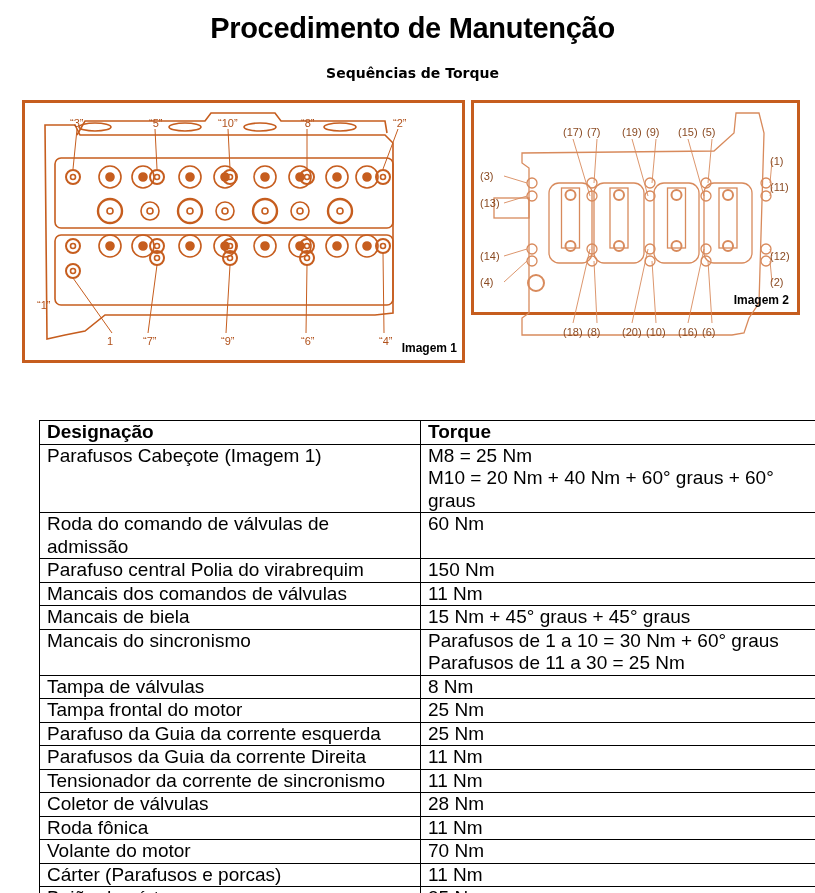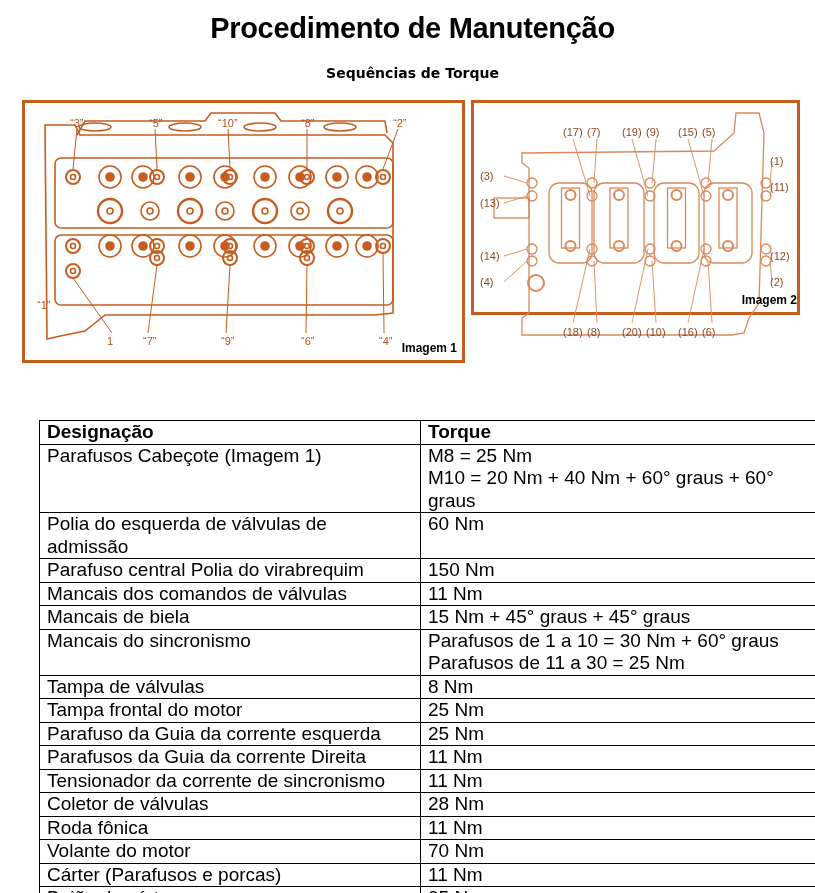--- a/index.html
+++ b/index.html
@@ -5,21 +5,21 @@
   html, body { margin: 0; padding: 0; background: #ffffff; }
   body { width: 815px; height: 893px; position: relative; overflow: hidden; font-family: "Liberation Sans", sans-serif; color: #000; }
   .title { position: absolute; left: 0; top: 12px; width: 825px; text-align: center; font-family: "Liberation Sans", sans-serif; font-weight: bold; font-size: 29px; letter-spacing: -0.3px; }
   .subtitle { position: absolute; left: 0; top: 65px; width: 825px; text-align: center; font-family: "DejaVu Sans", sans-serif; font-weight: bold; font-size: 14px; }
   .figure { position: absolute; border: 3px solid #c65d1e; background: #fff; box-sizing: border-box; }
   .fig1 { left: 22px; top: 100px; width: 443px; height: 263px; }
   .fig2 { left: 471px; top: 100px; width: 329px; height: 215px; }
   .figure svg { position: absolute; left: 0; top: 0; }
   .fig-caption { position: absolute; font-family: "Liberation Sans", sans-serif; font-weight: bold; font-size: 12px; color: #000; }
   .fig1 .fig-caption { right: 5px; bottom: 5px; }
-  .fig2 .fig-caption { right: 0; bottom: 5px; }
+  .fig2 .fig-caption { right: 8px; bottom: 5px; }
   .callout { font-family: "Liberation Sans", sans-serif; font-size: 11px; fill: #b0501a; }
   .callout2 { font-family: "Liberation Sans", sans-serif; font-size: 11px; fill: #8a4a22; }
   table.torque { position: absolute; left: 39px; top: 420px; width: 790px; border-collapse: collapse; font-family: Liberation Sans, sans-serif; font-size: 19px; }
   table.torque td, table.torque th { border: 1.5px solid #000; padding: 0 7px; text-align: left; vertical-align: top; line-height: 22.5px; font-weight: normal; }
   table.torque th { font-weight: bold; }
   table.torque td.c1, table.torque th.c1 { width: 366px; }
   .line { display: block; }
 </style>
 </head>
 <body>
@@ -238,21 +238,21 @@
   </thead>
   <tbody id="tbody">
       <tr>
         <td class="c1">Parafusos Cabeçote (Imagem 1)</td>
         <td>
           <span class="line">M8 = 25 Nm</span>
           <span class="line">M10 = 20 Nm + 40 Nm + 60° graus + 60° graus</span>
         </td>
       </tr>
       <tr>
-        <td class="c1">Polia do esquerda de válvulas de admissão</td>
+        <td class="c1">Roda do comando de válvulas de admissão</td>
         <td>
           <span class="line">60 Nm</span>
         </td>
       </tr>
       <tr>
         <td class="c1">Parafuso central Polia do virabrequim</td>
         <td>
           <span class="line">150 Nm</span>
         </td>
       </tr>

